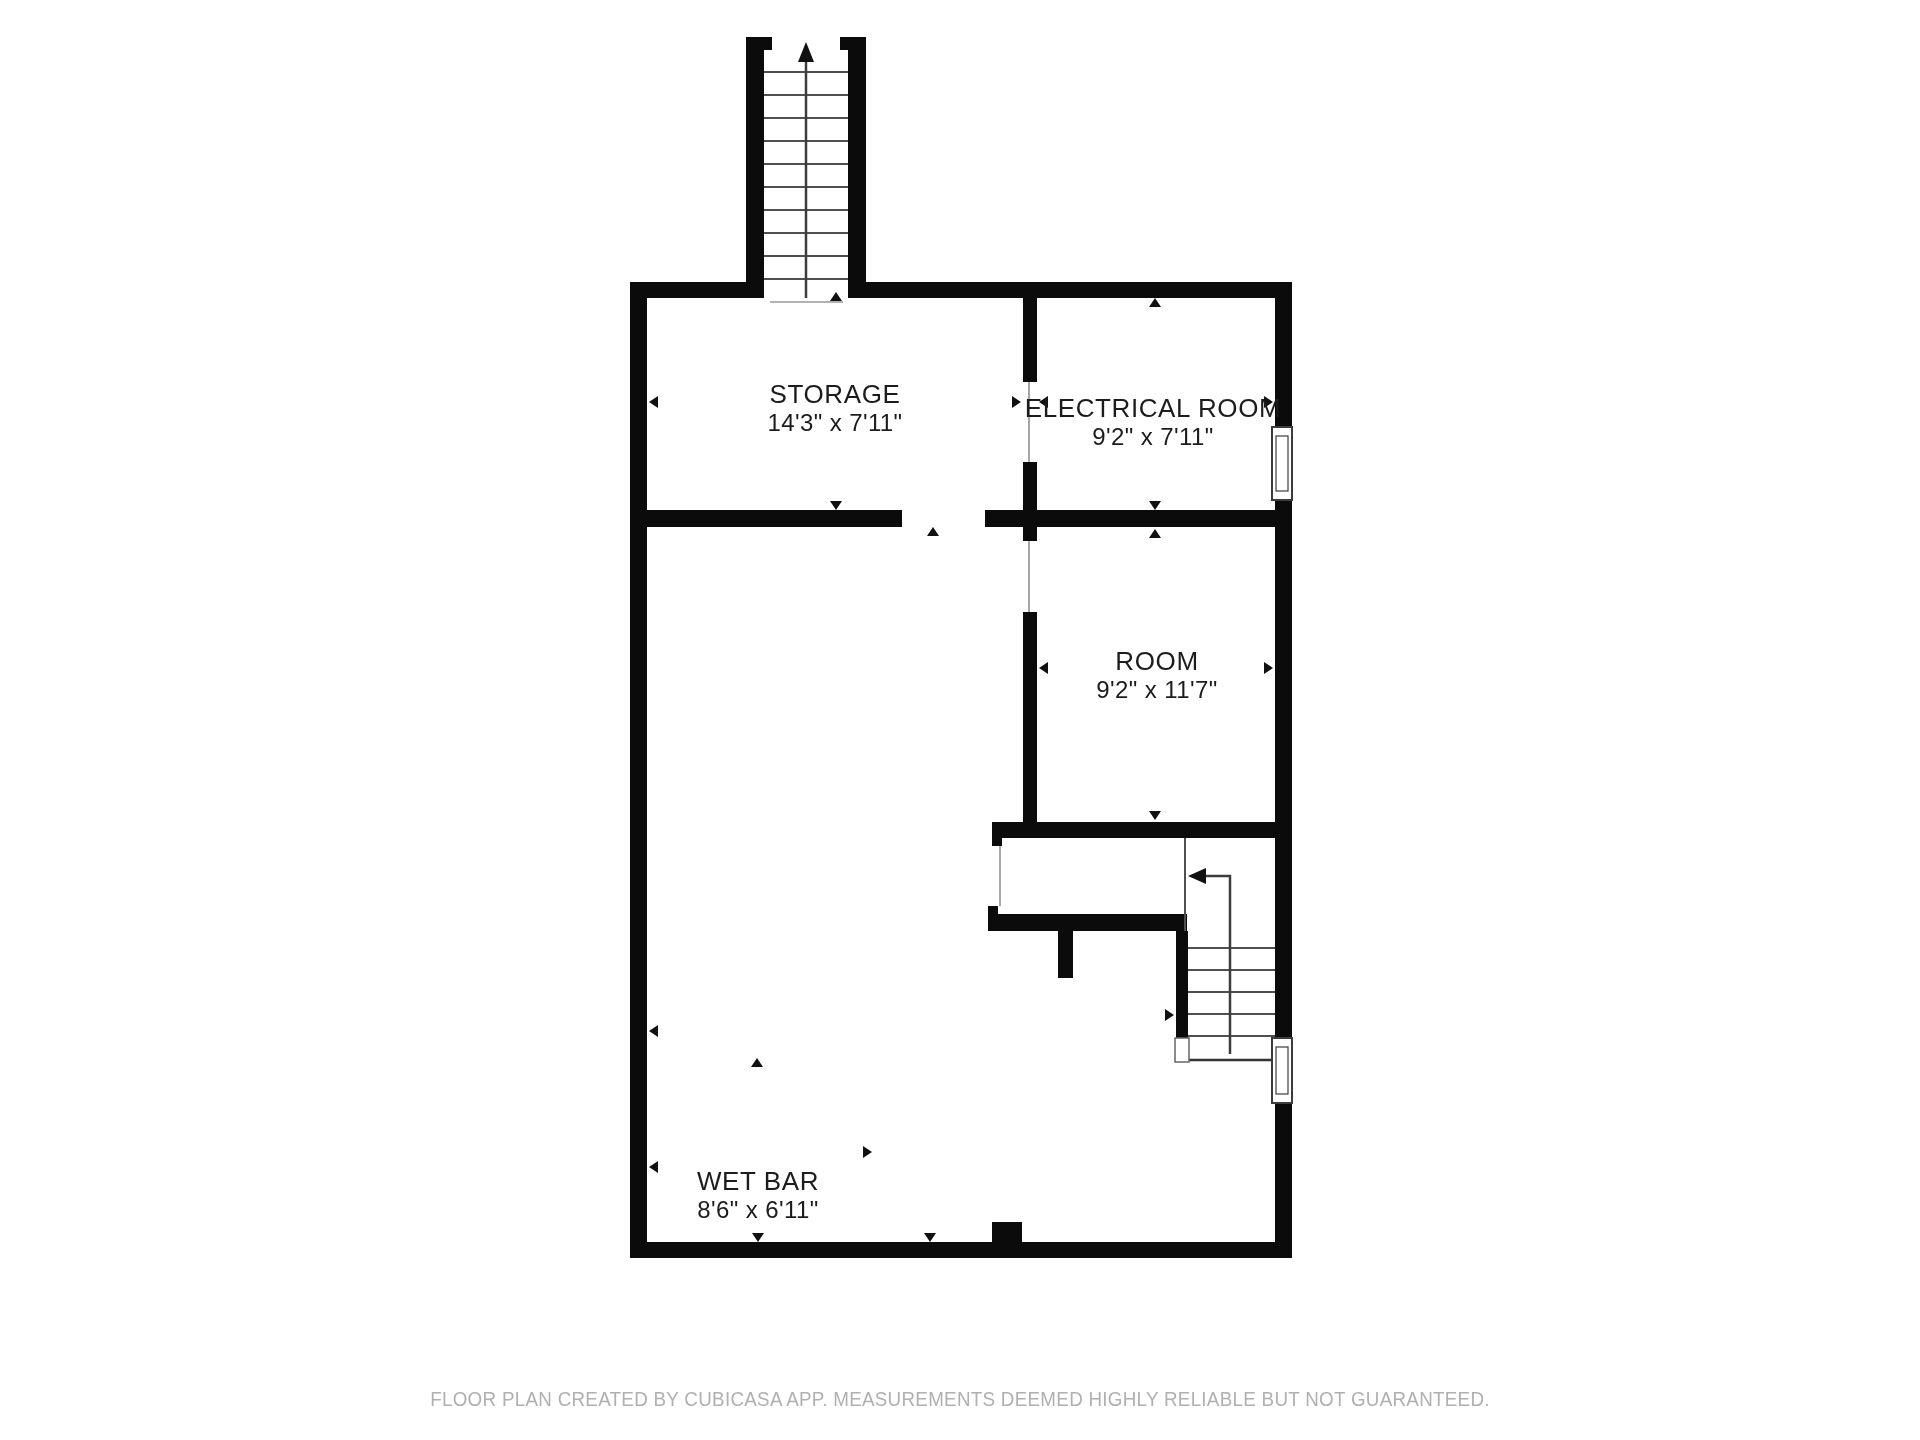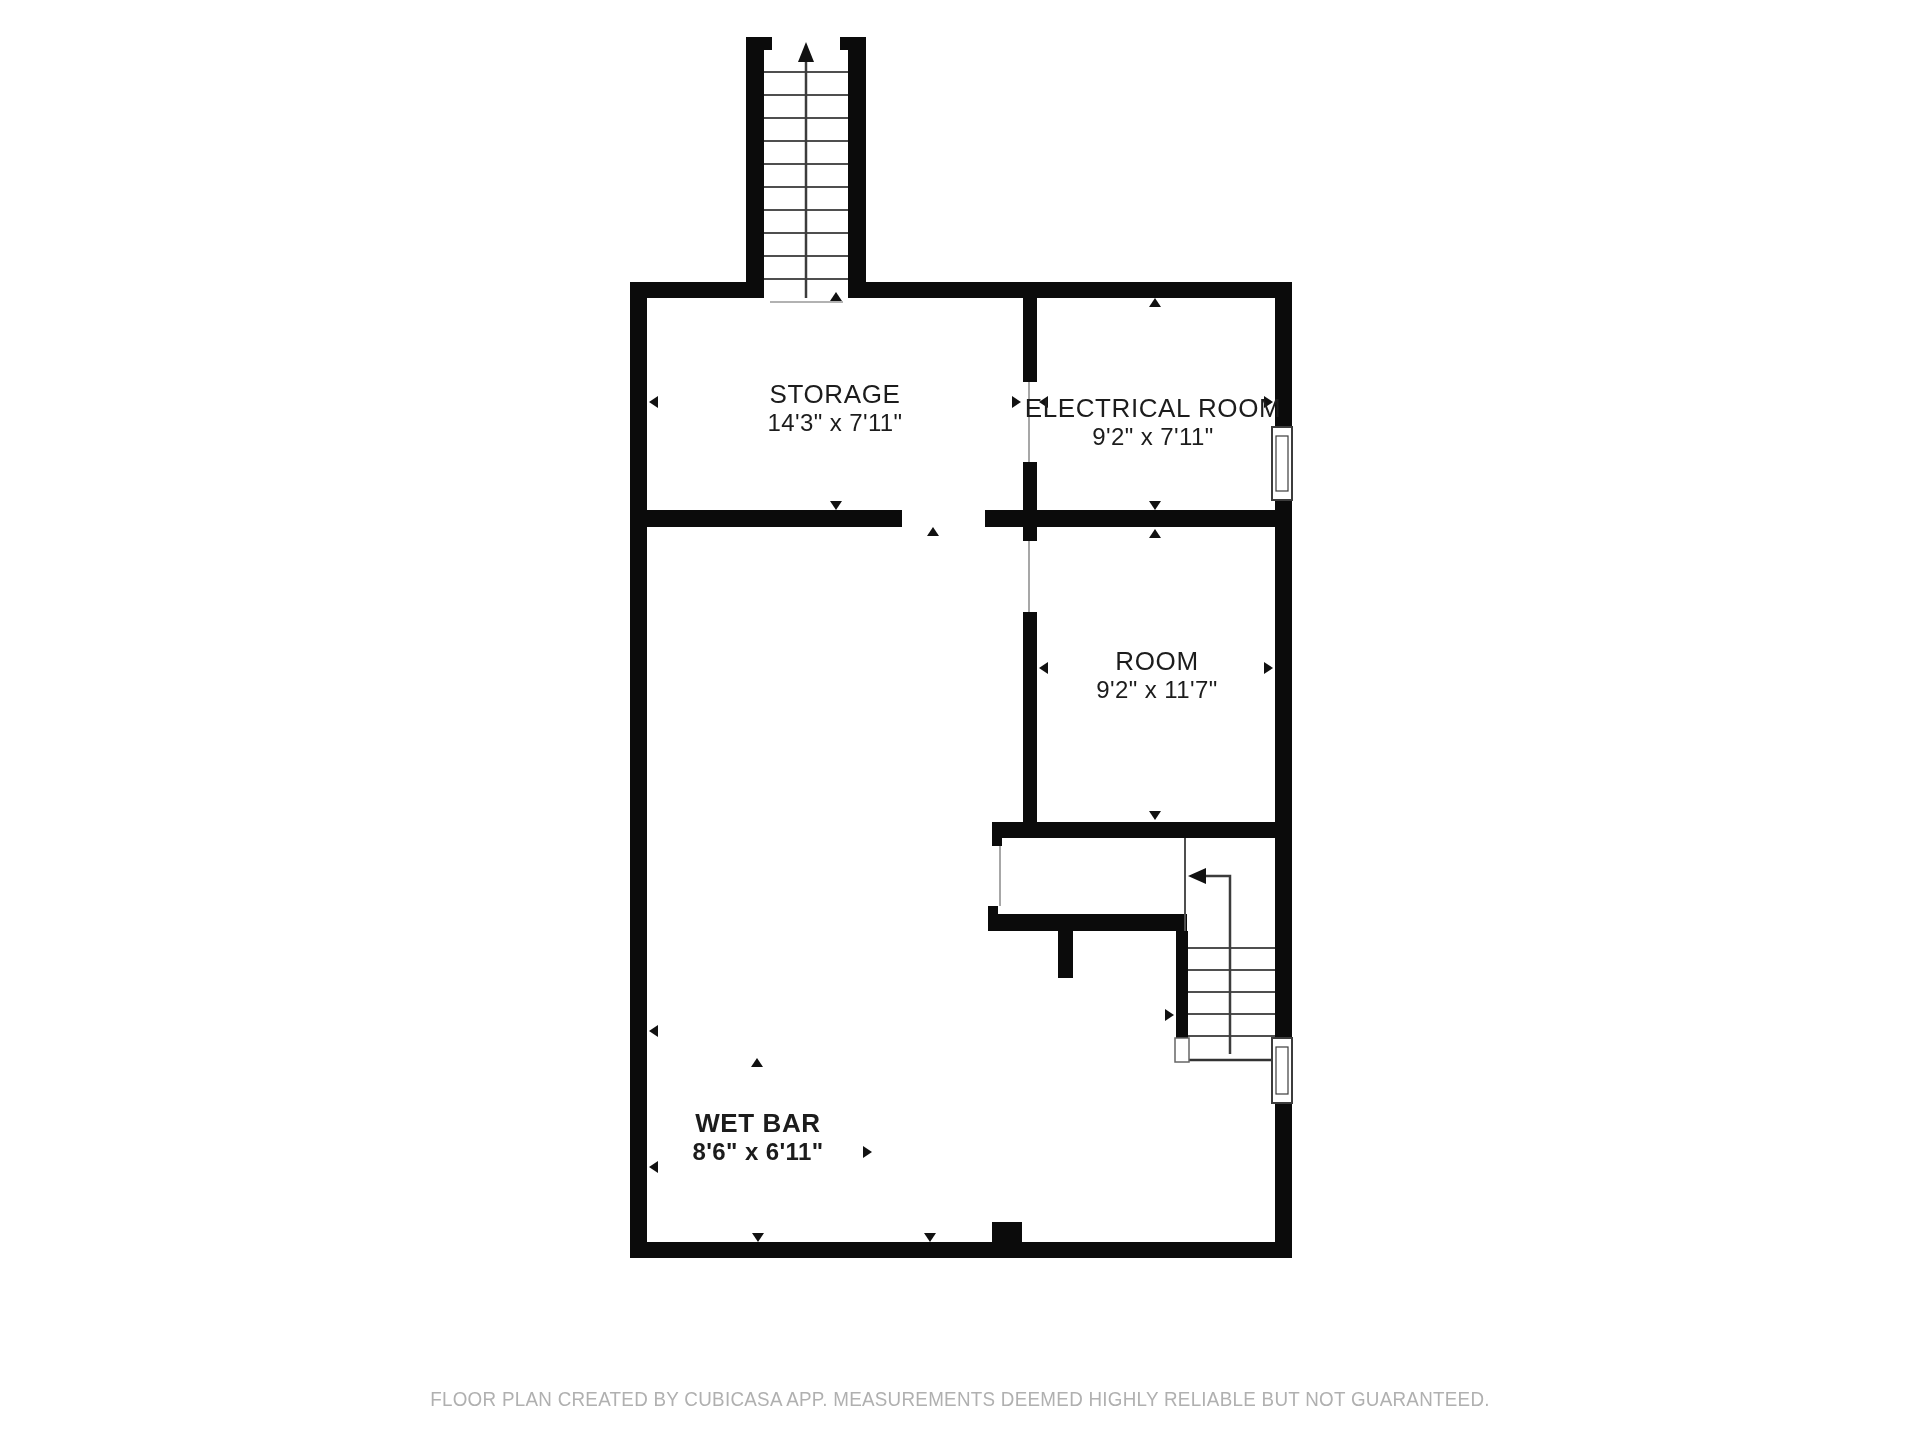--- a/index.html
+++ b/index.html
@@ -179,20 +179,20 @@
     <div class="room-name">ELECTRICAL ROOM</div>
     <div class="room-dims">9'2" x 7'11"</div>
   </div>
 
   <div class="room-label" style="left:1157px; top:675px;">
     <div class="room-name">ROOM</div>
     <div class="room-dims">9'2" x 11'7"</div>
   </div>
 
 
-  <div class="room-label" style="left:758px; top:1137px;font-weight:bold;">
+  <div class="room-label" style="left:758px; top:1195px;">
     <div class="room-name">WET BAR</div>
     <div class="room-dims">8'6" x 6'11"</div>
   </div>
 
   <div class="footer-note">FLOOR PLAN CREATED BY CUBICASA APP. MEASUREMENTS DEEMED HIGHLY RELIABLE BUT NOT GUARANTEED.</div>
 
 </div>
 
 </body></html>

